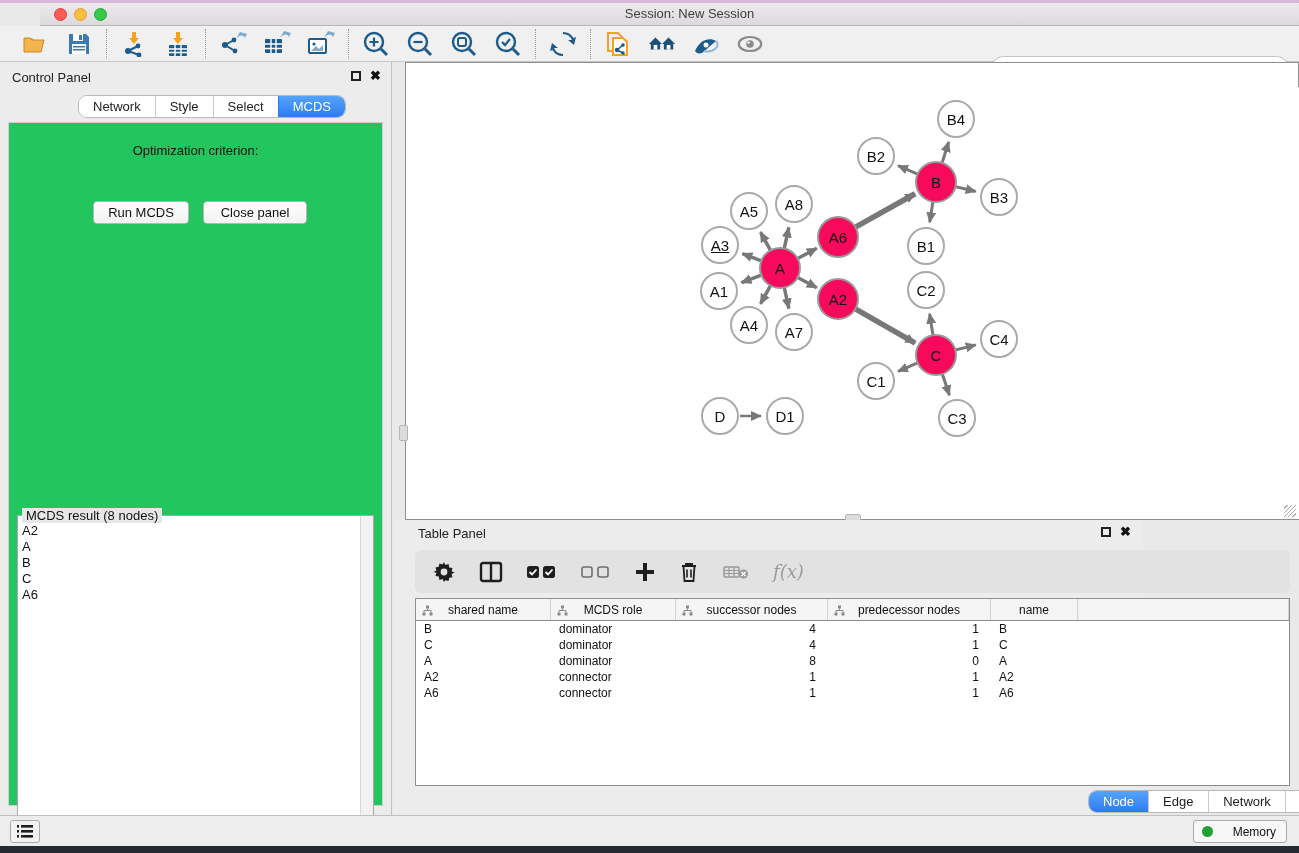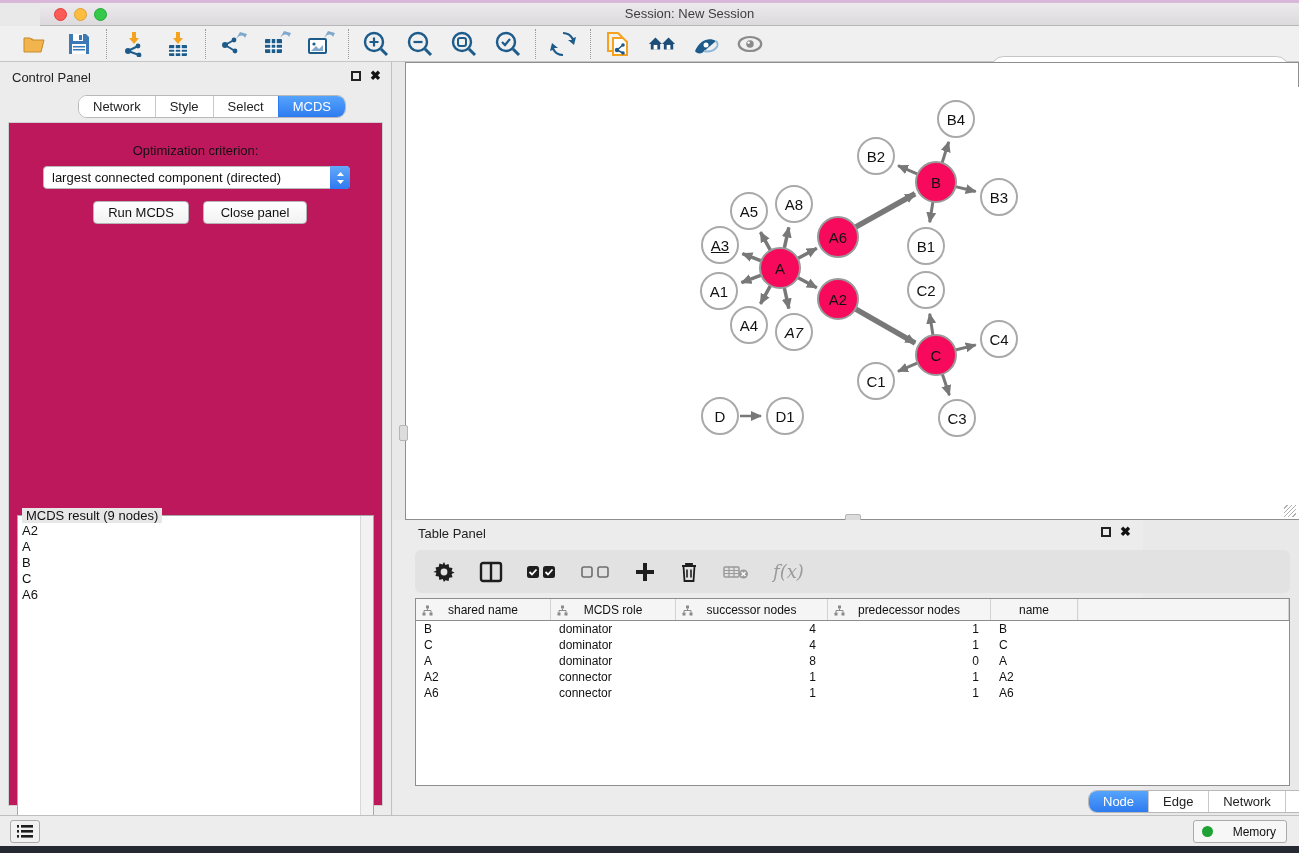--- a/index.html
+++ b/index.html
@@ -40,21 +40,21 @@
 
   .seg-tabs { display:flex; position:absolute; border:1px solid #B9B9B9; border-radius:9px;
     overflow:hidden; background:#FFF; height:23px; }
   .seg-tab { padding:0 14px; font-size:13px; line-height:21px; color:#222; background:#FFF;
     border-left:1px solid #C9C9C9; cursor:default; }
   .seg-tab:first-child { border-left:none; }
   .seg-tab.active { background:linear-gradient(#55A4FC,#2E7BF0); color:#FFF; border-left-color:#2E7BF0; }
   #cp-tabs { left:78px; top:33px; }
 
   #cp-inner { position:absolute; left:8px; top:60px; width:375px; height:684px;
-    background:#be185d; border:1px solid #CFCFCF; }
+    background:#22c55e; border:1px solid #CFCFCF; }
   #opt-label { position:absolute; left:0; top:20px; width:100%; text-align:center; font-size:13px; color:#111; }
   #criterion { position:absolute; left:34px; top:43px; width:307px; height:23px; background:#FFF;
     border:1px solid #B9B9B9; border-radius:4px; display:flex; align-items:center; }
   #criterion .cb-text { flex:1; font-size:13px; padding-left:8px; color:#111; white-space:nowrap; }
   #criterion .cb-step { width:20px; height:23px; margin:-1px -1px -1px 0;
     background:linear-gradient(#64A9FA,#2D79F2); border-radius:0 4px 4px 0;
     display:flex; align-items:center; justify-content:center; }
   .btn { position:absolute; height:23px; background:linear-gradient(#FFFFFF,#F2F2F2);
     border:1px solid #B5B5B5; border-radius:4px; font-size:13px; color:#111;
     display:flex; align-items:center; justify-content:center; cursor:default; }
@@ -301,34 +301,25 @@
       <span class="close-icon">✖</span>
     </div>
     <div class="seg-tabs" id="cp-tabs">
       <span class="seg-tab">Network</span>
       <span class="seg-tab">Style</span>
       <span class="seg-tab">Select</span>
       <span class="seg-tab active">MCDS</span>
     </div>
     <div id="cp-inner">
       <div id="opt-label">Optimization criterion:</div>
-      <div id="criterion">
-        <span class="cb-text">largest connected component (directed)</span>
-        <span class="cb-step">
-          <svg width="9" height="14" viewBox="0 0 9 14">
-              <path d="M4.5 1L8 5H1z" fill="#FFF"></path>
-              <path d="M4.5 13L1 9h7z" fill="#FFF"></path>
-            </svg>
-        </span>
-      </div>
       <div class="btn" id="run-btn">Run MCDS</div>
       <div class="btn" id="closep-btn">Close panel</div>
 
       <div id="result-box">
-        <span id="result-legend">MCDS result (9 nodes)</span>
+        <span id="result-legend">MCDS result (8 nodes)</span>
         <div id="result-list">
             <div class="result-item">A2</div>
             <div class="result-item">A</div>
             <div class="result-item">B</div>
             <div class="result-item">C</div>
             <div class="result-item">A6</div>
           </div>
         <div id="result-scroll"></div>
       </div>
     </div>
@@ -372,21 +363,21 @@
           <div class="node" style="left: 493px; top: 140px; width: 38px; height: 38px;">B1</div>
           <div class="node" style="left: 316px; top: 105px; width: 38px; height: 38px;">A5</div>
           <div class="node" style="left: 361px; top: 98px; width: 38px; height: 38px;">A8</div>
           <div class="node selected" style="left: 403px; top: 129px; width: 42px; height: 42px;">A6</div>
           <div class="node" style="left: 287px; top: 139px; width: 38px; height: 38px; text-decoration: underline;">A3</div>
           <div class="node selected" style="left: 345px; top: 160px; width: 42px; height: 42px;">A</div>
           <div class="node" style="left: 286px; top: 185px; width: 38px; height: 38px;">A1</div>
           <div class="node selected" style="left: 403px; top: 191px; width: 42px; height: 42px;">A2</div>
           <div class="node" style="left: 493px; top: 184px; width: 38px; height: 38px;">C2</div>
           <div class="node" style="left: 316px; top: 219px; width: 38px; height: 38px;">A4</div>
-          <div class="node" style="left: 361px; top: 226px; width: 38px; height: 38px; font-style: italic;">A7</div>
+          <div class="node" style="left: 361px; top: 226px; width: 38px; height: 38px;">A7</div>
           <div class="node" style="left: 566px; top: 233px; width: 38px; height: 38px;">C4</div>
           <div class="node selected" style="left: 501px; top: 247px; width: 42px; height: 42px;">C</div>
           <div class="node" style="left: 443px; top: 275px; width: 38px; height: 38px;">C1</div>
           <div class="node" style="left: 524px; top: 312px; width: 38px; height: 38px;">C3</div>
           <div class="node" style="left: 287px; top: 310px; width: 38px; height: 38px;">D</div>
           <div class="node" style="left: 352px; top: 310px; width: 38px; height: 38px;">D1</div>
         </div>
     </div>
     <div id="resize-grip" class="abs" style="position:absolute;"></div>
   </div>

